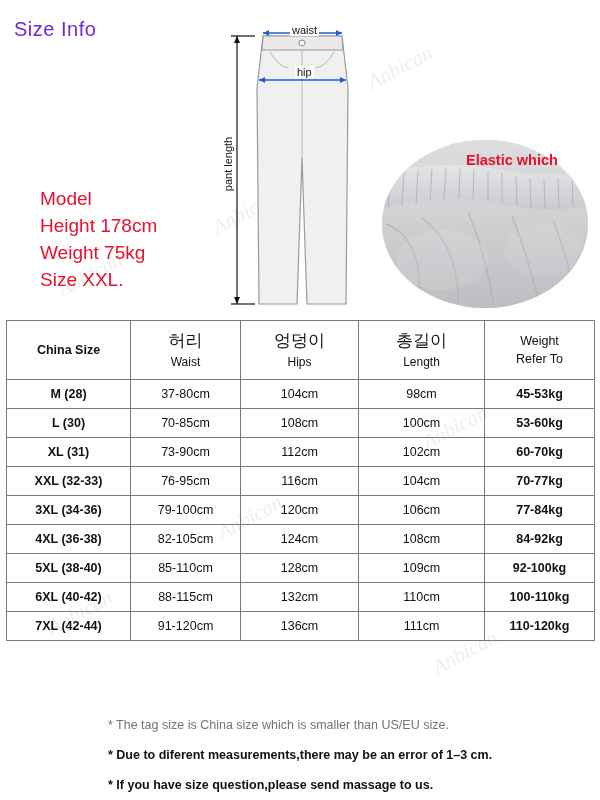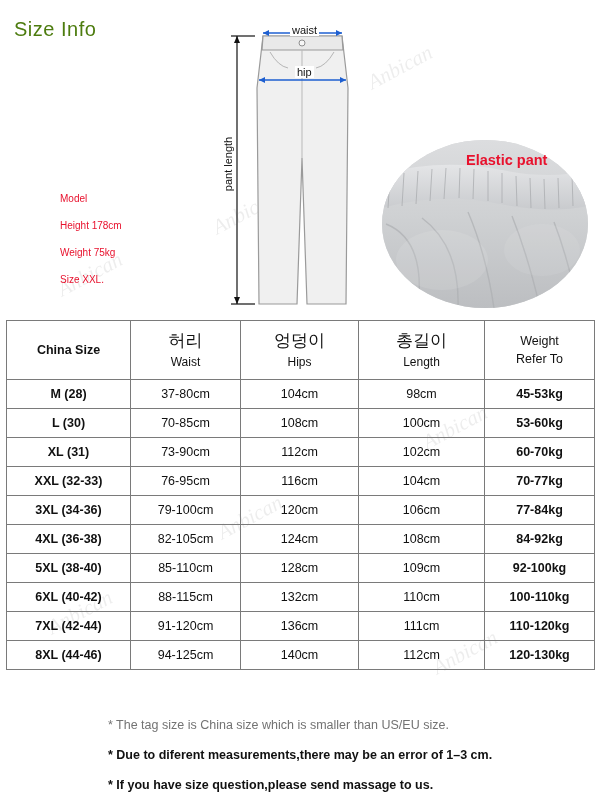--- a/index.html
+++ b/index.html
@@ -16,30 +16,30 @@
     overflow: hidden;
   }
 
   
   .title {
     position: absolute;
     left: 14px;
     top: 18px;
     font-size: 20px;
     letter-spacing: 0.5px;
-    color: #4d7c0f;
+    color: #6d28d9;
   }
 
   
   .model-info {
     position: absolute;
-    left: 60px;
+    left: 40px;
     top: 185px;
     color: #e8112d;
-    font-size: 10px;
+    font-size: 19px;
     line-height: 27px;
   }
   .model-info div { white-space: nowrap; }
 
   
   .illus {
     position: absolute;
     left: 215px;
     top: 8px;
     width: 175px;
@@ -258,21 +258,21 @@
       <path d="M40 78 Q78 106 76 168"></path>
       <path d="M86 72 Q104 114 112 168"></path>
       <path d="M130 76 Q146 116 158 168"></path>
       <path d="M172 82 Q186 118 196 168"></path>
     </g>
 
     <ellipse cx="60" cy="120" rx="46" ry="30" fill="#ffffff" opacity="0.10"></ellipse>
     <ellipse cx="160" cy="110" rx="38" ry="26" fill="#ffffff" opacity="0.08"></ellipse>
   </svg>
 </div>
-<div class="elastic-label">Elastic pant</div>
+<div class="elastic-label">Elastic which</div>
 
 <table class="size-table">
   <colgroup>
     <col class="col-size">
       <col class="col-waist">
       <col class="col-hips">
       <col class="col-len">
       <col class="col-wt">
   </colgroup>
   <thead>
@@ -353,27 +353,20 @@
       <td>110cm</td>
       <td class="weight-cell">100-110kg</td>
     </tr>
     <tr>
       <td class="size-cell">7XL  (42-44)</td>
       <td>91-120cm</td>
       <td>136cm</td>
       <td>111cm</td>
       <td class="weight-cell">110-120kg</td>
     </tr>
-    <tr>
-      <td class="size-cell">8XL  (44-46)</td>
-      <td>94-125cm</td>
-      <td>140cm</td>
-      <td>112cm</td>
-      <td class="weight-cell">120-130kg</td>
-    </tr>
   </tbody>
 </table>
 
 <div class="notes">
   <div class="note red">* The tag size is China size which is smaller than US/EU size.</div>
   <div class="note dark">* Due to diferent measurements,there may be an error of 1–3 cm.</div>
   <div class="note dark">* If you have size question,please send massage to us.</div>
 </div>
 
 </body></html>

